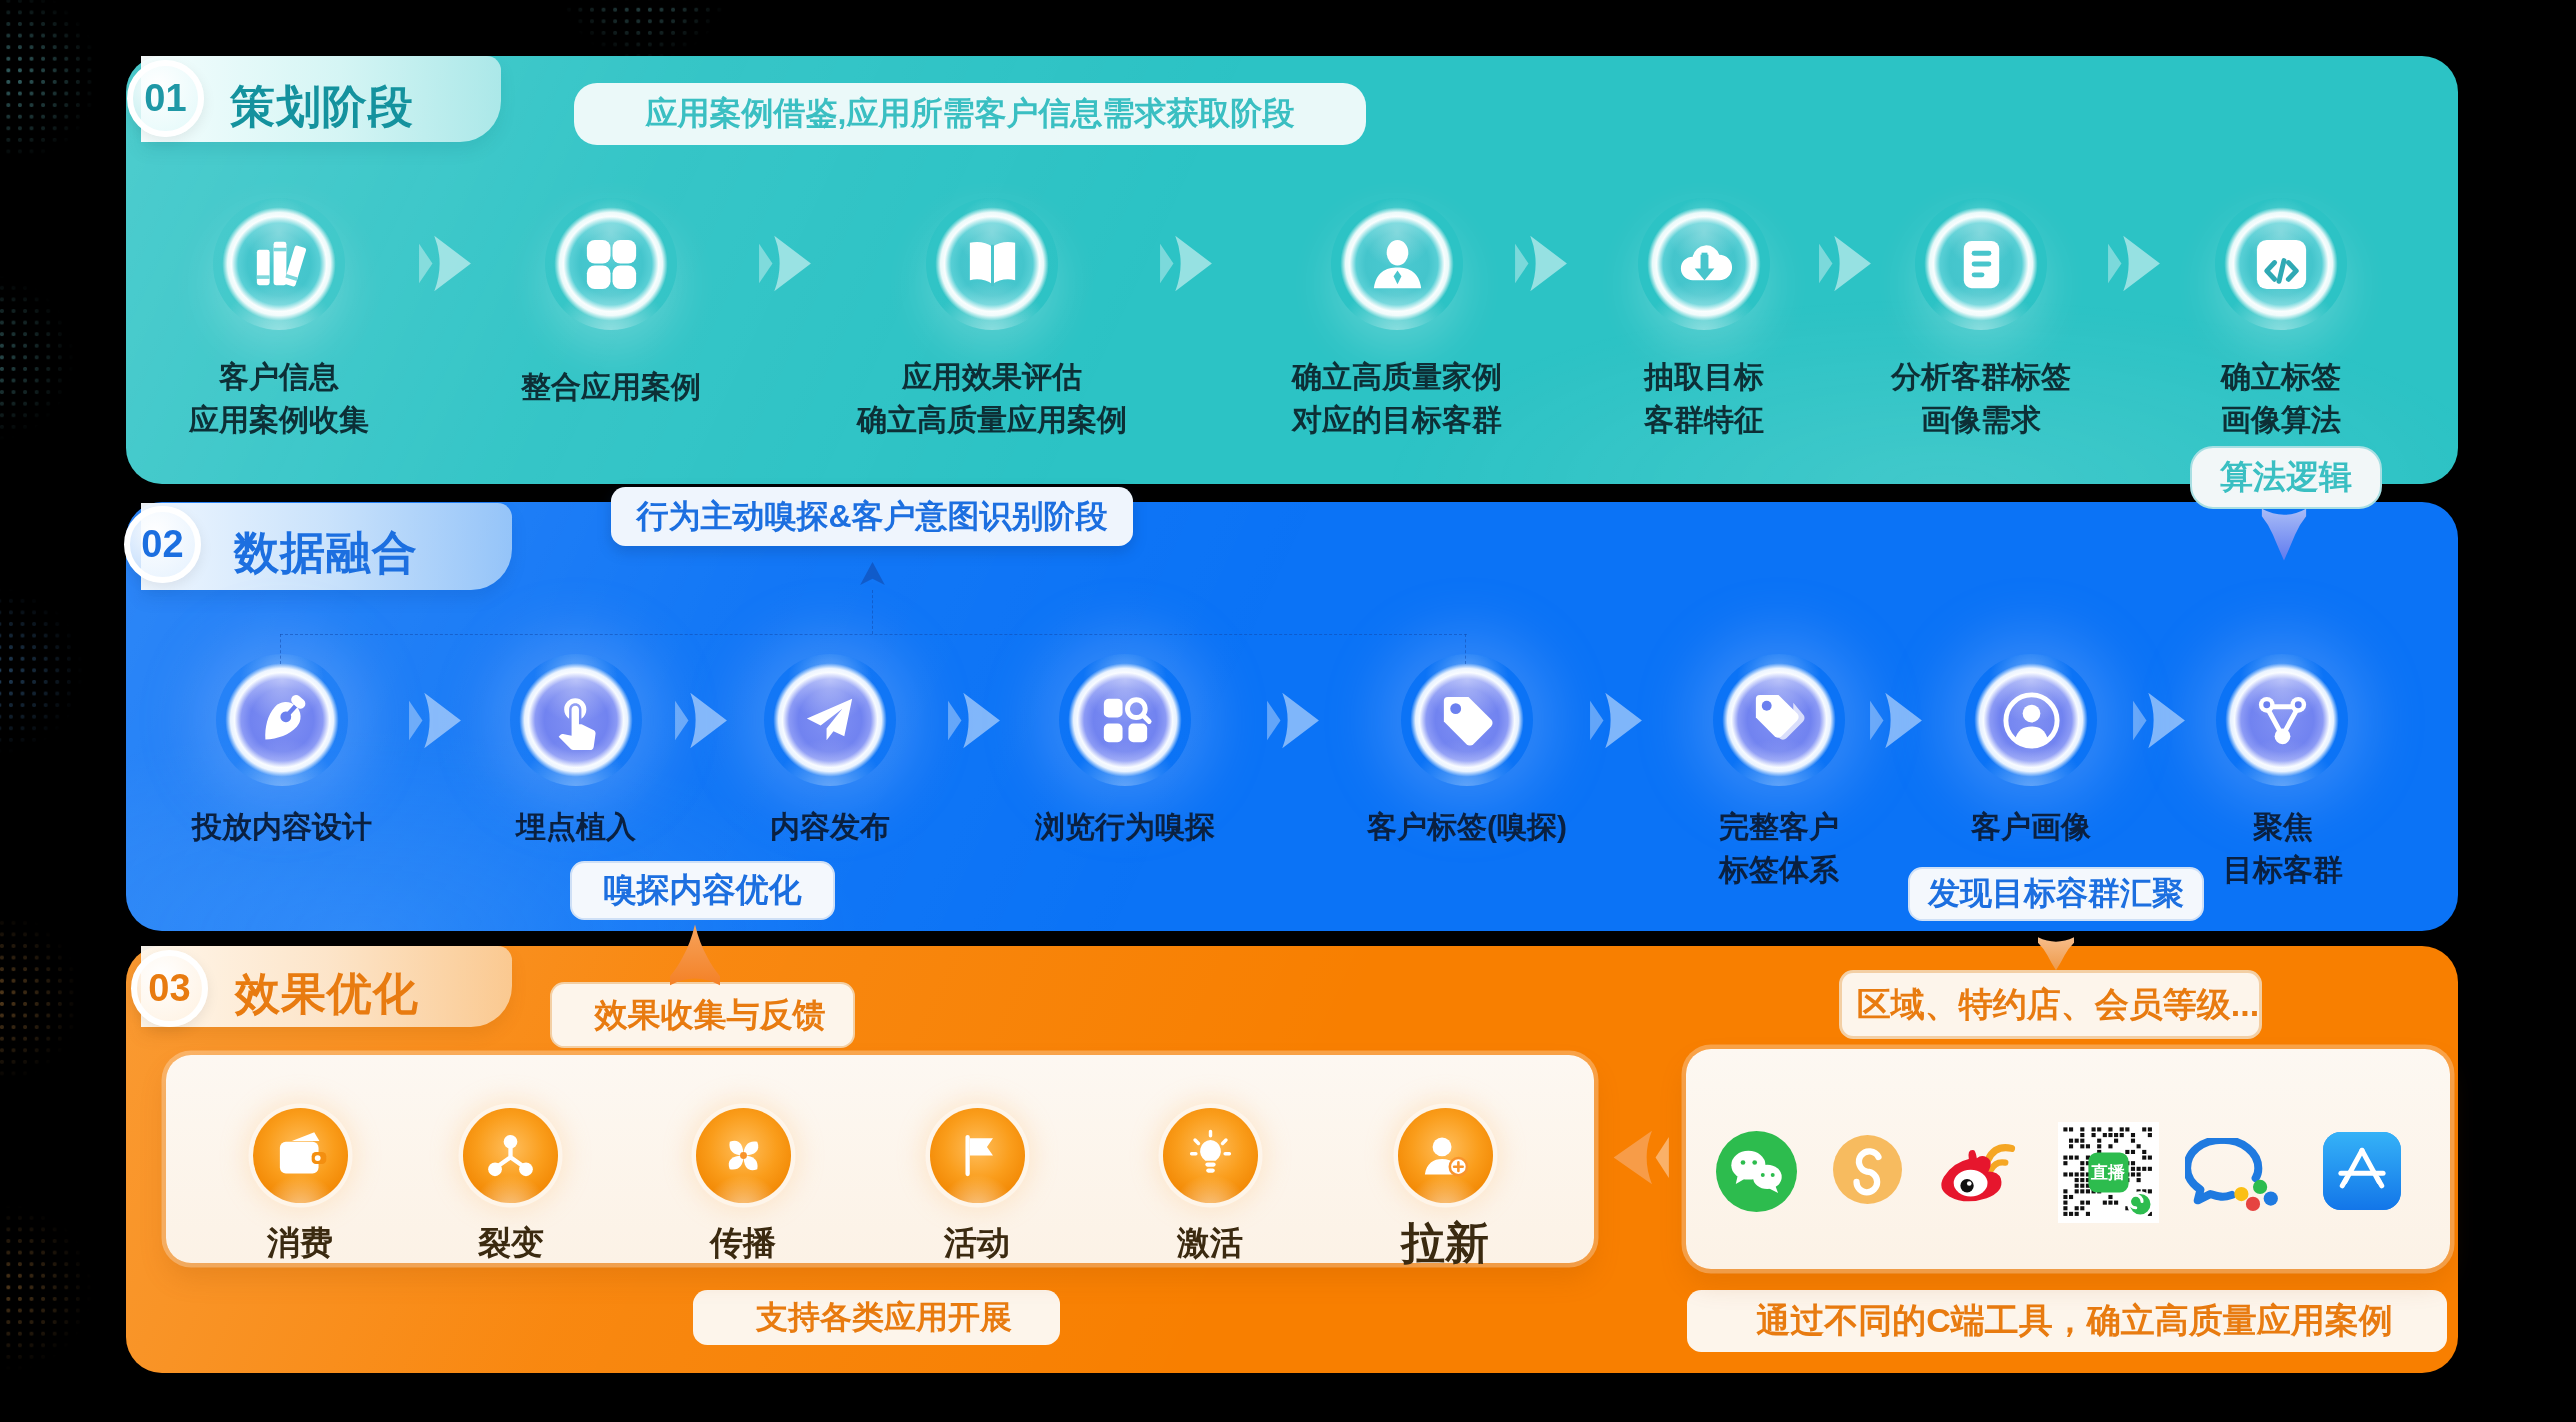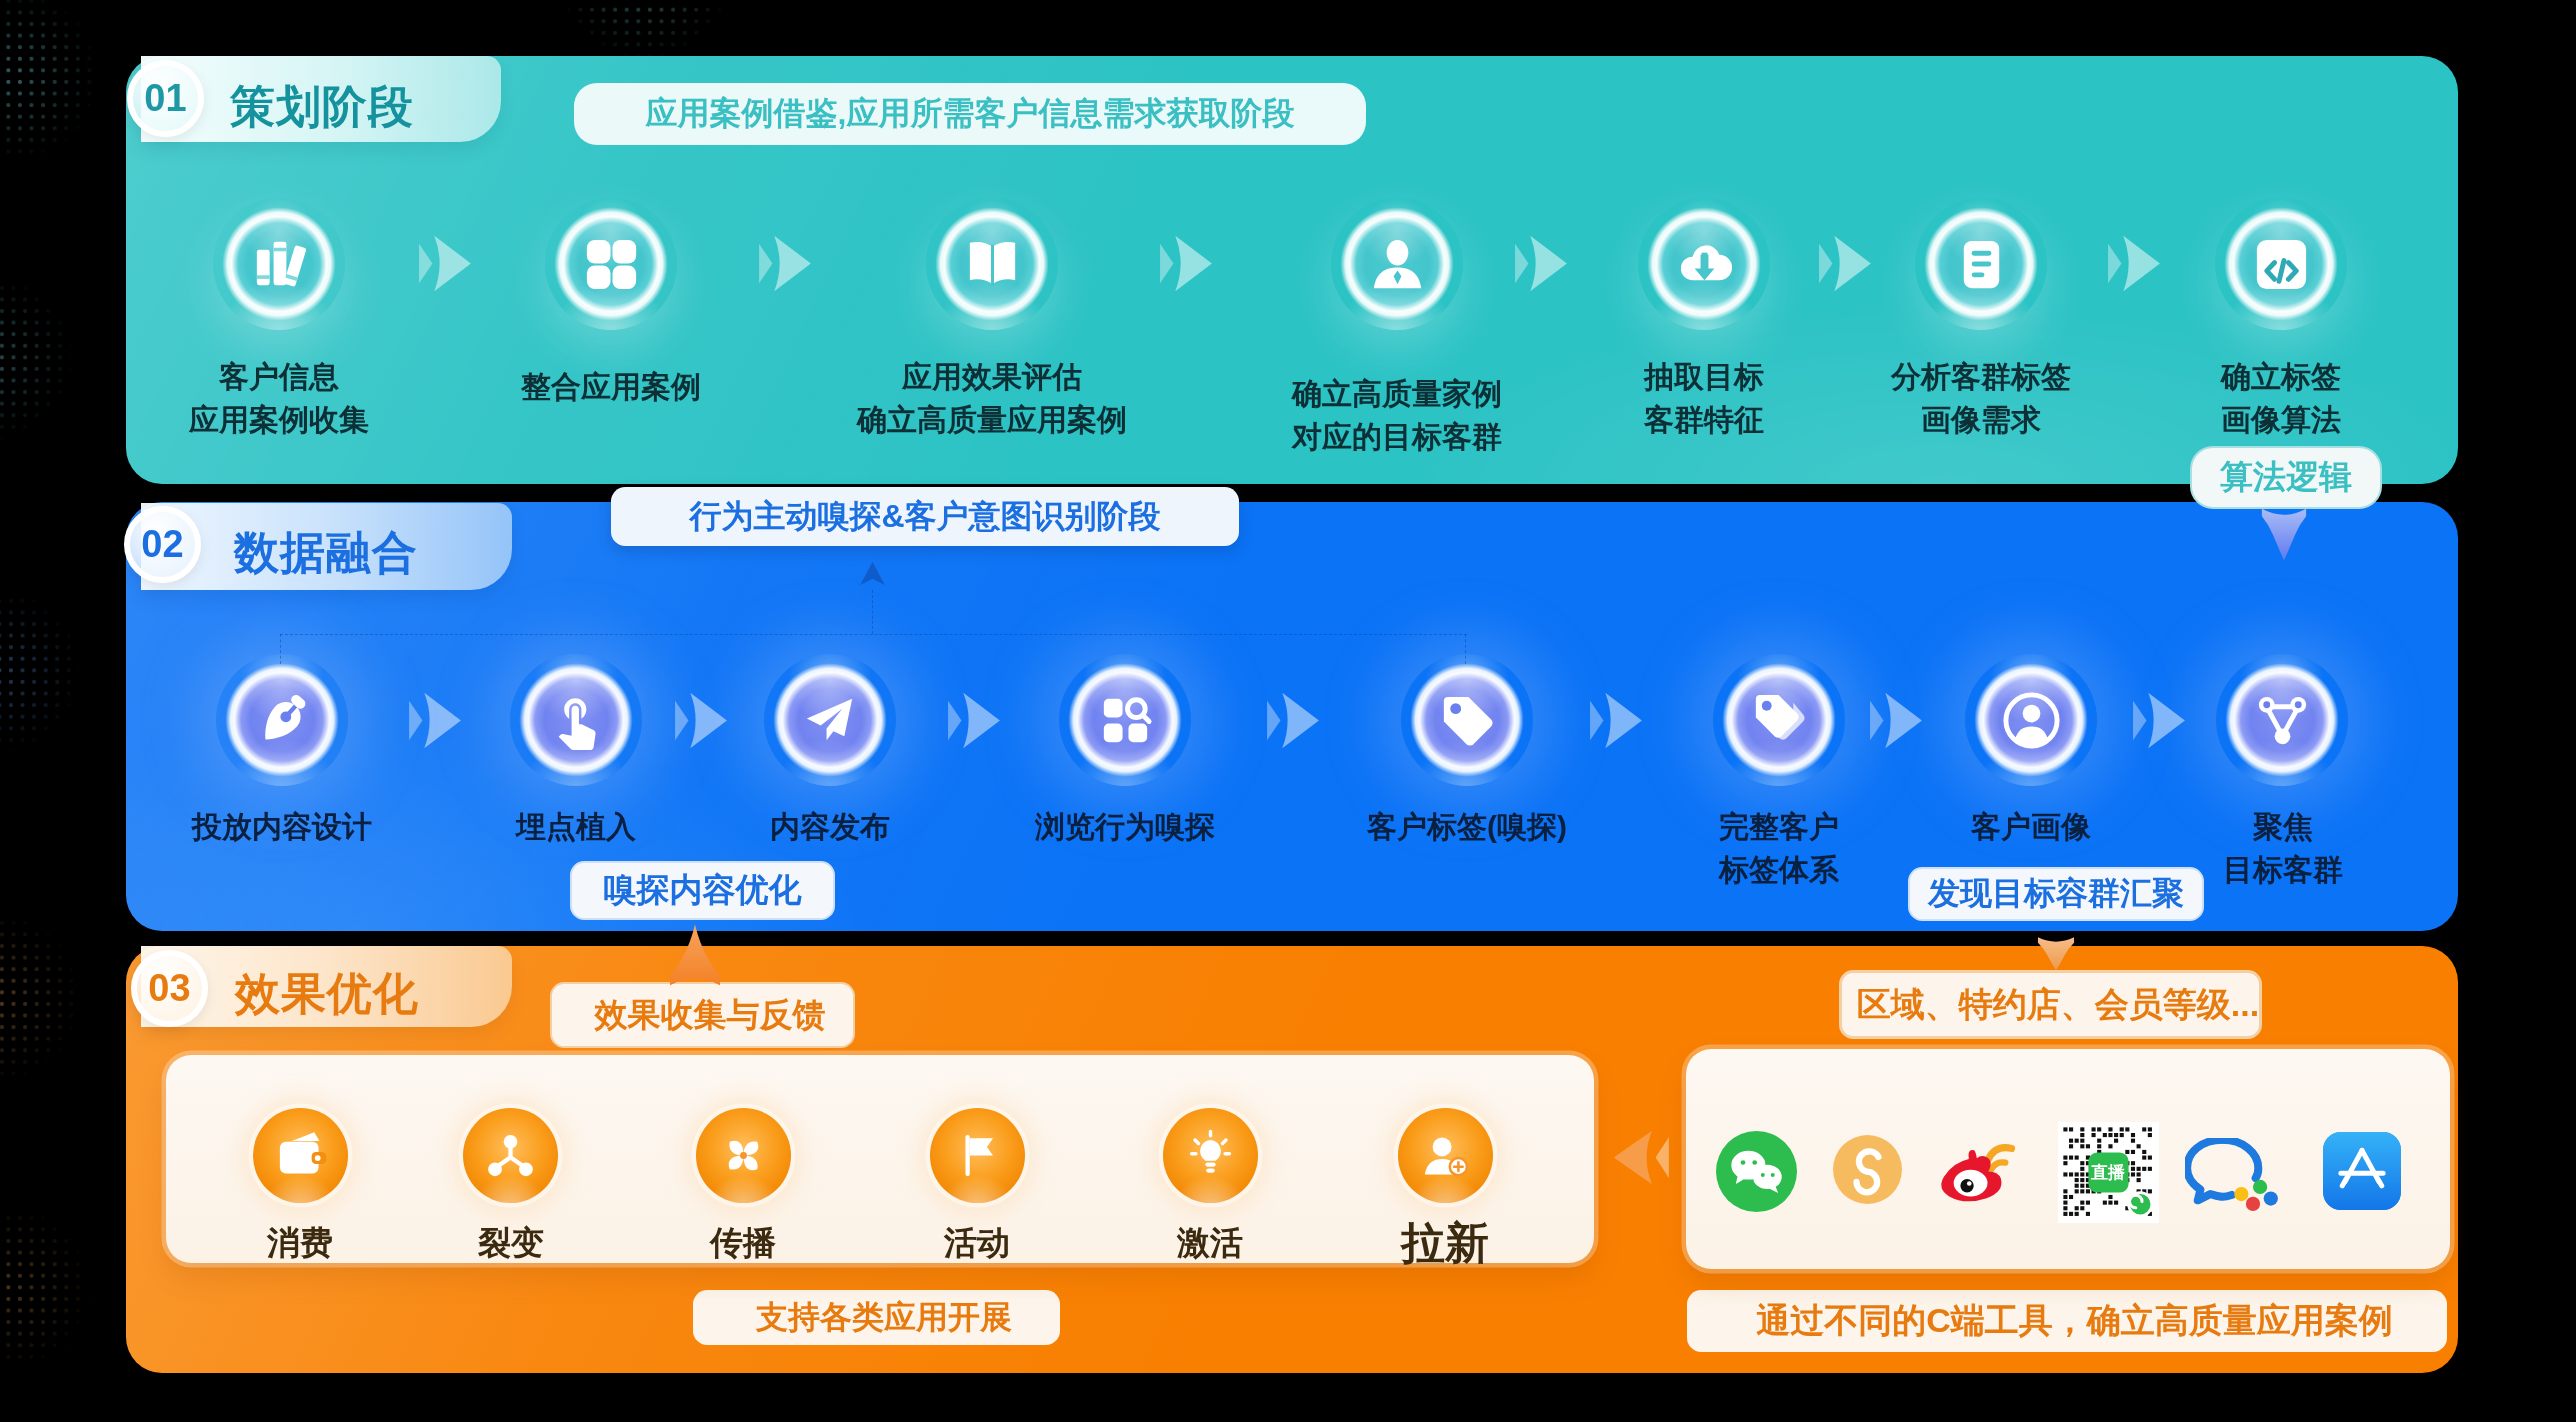--- a/index.html
+++ b/index.html
@@ -55,21 +55,21 @@
 <div class="ttl" style="left:230px;top:77px;color:#14929e;">策划阶段</div>
 <div class="pill" style="left:141px;top:503px;width:371px;height:87px;background:linear-gradient(90deg,rgba(247,251,255,.96) 0%,rgba(225,240,252,.88) 50%,rgba(210,232,250,.66) 100%);box-shadow:0 9px 16px rgba(8,50,130,.12);"></div>
 <div class="num" style="left:124px;top:506px;color:#1c6fe0;background:radial-gradient(circle at 38% 30%,rgba(255,255,255,.97),rgba(228,241,254,.75));">02</div>
 <div class="ttl" style="left:234px;top:523px;color:#1c6fe0;">数据融合</div>
 <div class="pill" style="left:141px;top:946px;width:371px;height:81px;background:linear-gradient(90deg,rgba(255,250,242,.96) 0%,rgba(253,240,224,.88) 50%,rgba(251,234,210,.64) 100%);box-shadow:0 9px 16px rgba(150,70,0,.12);"></div>
 <div class="num" style="left:131px;top:950px;color:#e87b10;background:radial-gradient(circle at 38% 30%,rgba(255,255,255,.97),rgba(255,241,224,.72));">03</div>
 <div class="ttl" style="left:235px;top:964px;color:#e87b10;">效果优化</div>
 
 <div class="lb lt" style="left:574px;top:83px;width:792px;height:62px;">应用案例借鉴,应用所需客户信息需求获取阶段</div>
 <div class="lb lt" style="left:2190px;top:446px;width:192px;height:63px;background:#f2f7f8;border:2.7px solid #a8dfe3;font-size:33px;z-index:5;">算法逻辑</div>
-<div class="lb lB" style="left:611px;top:487px;width:628px;height:59px;box-shadow:0 5.4px 14.3px rgba(10,50,120,.25);z-index:5;">行为主动嗅探&amp;客户意图识别阶段</div>
+<div class="lb lB" style="left:611px;top:487px;width:522px;height:59px;box-shadow:0 5.4px 14.3px rgba(10,50,120,.25);z-index:5;">行为主动嗅探&amp;客户意图识别阶段</div>
 <div class="lb lB" style="left:570px;top:861px;width:265px;height:59px;border:2.7px solid #cfe0f6;background:#f4f8fd;font-size:33px;z-index:5;">嗅探内容优化</div>
 <div class="lb lB" style="left:1908px;top:867px;width:296px;height:54px;border:2.7px solid #cfe0f6;background:#f4f8fd;z-index:5;">发现目标容群汇聚</div>
 <div class="lb lo" style="left:550px;top:982px;width:305px;height:66px;border:2.7px solid #f3cfa4;z-index:5;">效果收集与反馈</div>
 <div class="lb lo" style="left:1839px;top:970px;width:423px;height:69px;border:3.6px solid #f3cfa4;font-size:34px;z-index:5;">区域、特约店、会员等级...</div>
 <div class="lb lo" style="left:693px;top:1290px;width:367px;height:55px;font-size:32px;">支持各类应用开展</div>
 <div class="lb lo" style="left:1687px;top:1290px;width:760px;height:62px;font-size:34px;">通过不同的C端工具，确立高质量应用案例</div>
 <div class="ic c1" style="left:213px;top:198px;">
       <svg width="57" height="57" viewBox="0 0 64 64">
         <rect x="9" y="17" width="13" height="36" rx="2.5" fill="#ffffff"></rect>
         <rect x="9" y="43" width="13" height="3.6" fill="#7ed8dc"></rect>
@@ -98,21 +98,21 @@
       </svg>
     </div>
 <div class="cap k1" style="left:804px;top:355px;width:376px;">应用效果评估<br>确立高质量应用案例</div>
 <div class="ic c1" style="left:1331px;top:198px;">
       <svg width="57" height="57" viewBox="0 0 64 64">
         <ellipse cx="32" cy="20" rx="11" ry="13" fill="#ffffff"></ellipse>
         <path d="M8 56 C10 40 20 35 32 35 C44 35 54 40 56 56 Z" fill="#ffffff"></path>
         <path d="M32 38 L28 44 L32 52 L36 44 Z" fill="#49c5cc"></path>
       </svg>
     </div>
-<div class="cap k1" style="left:1209px;top:372px;width:376px;">确立高质量家例<br>对应的目标客群</div>
+<div class="cap k1" style="left:1209px;top:355px;width:376px;">确立高质量家例<br>对应的目标客群</div>
 <div class="ic c1" style="left:1638px;top:198px;">
       <svg width="57" height="57" viewBox="0 0 64 64">
         <path d="M20 48 A12 12 0 0 1 20 24 A14 14 0 0 1 47 22 A11 11 0 0 1 47 48 Z" fill="#ffffff"></path>
         <rect x="28" y="22" width="8" height="16" fill="#49c5cc"></rect>
         <path d="M22 36 L42 36 L32 48 Z" fill="#49c5cc"></path>
         <rect x="29" y="20" width="6" height="14" fill="#49c5cc"></rect>
       </svg>
     </div>
 <div class="cap k1" style="left:1516px;top:355px;width:376px;">抽取目标<br>客群特征</div>
 <div class="ic c1" style="left:1915px;top:198px;">

